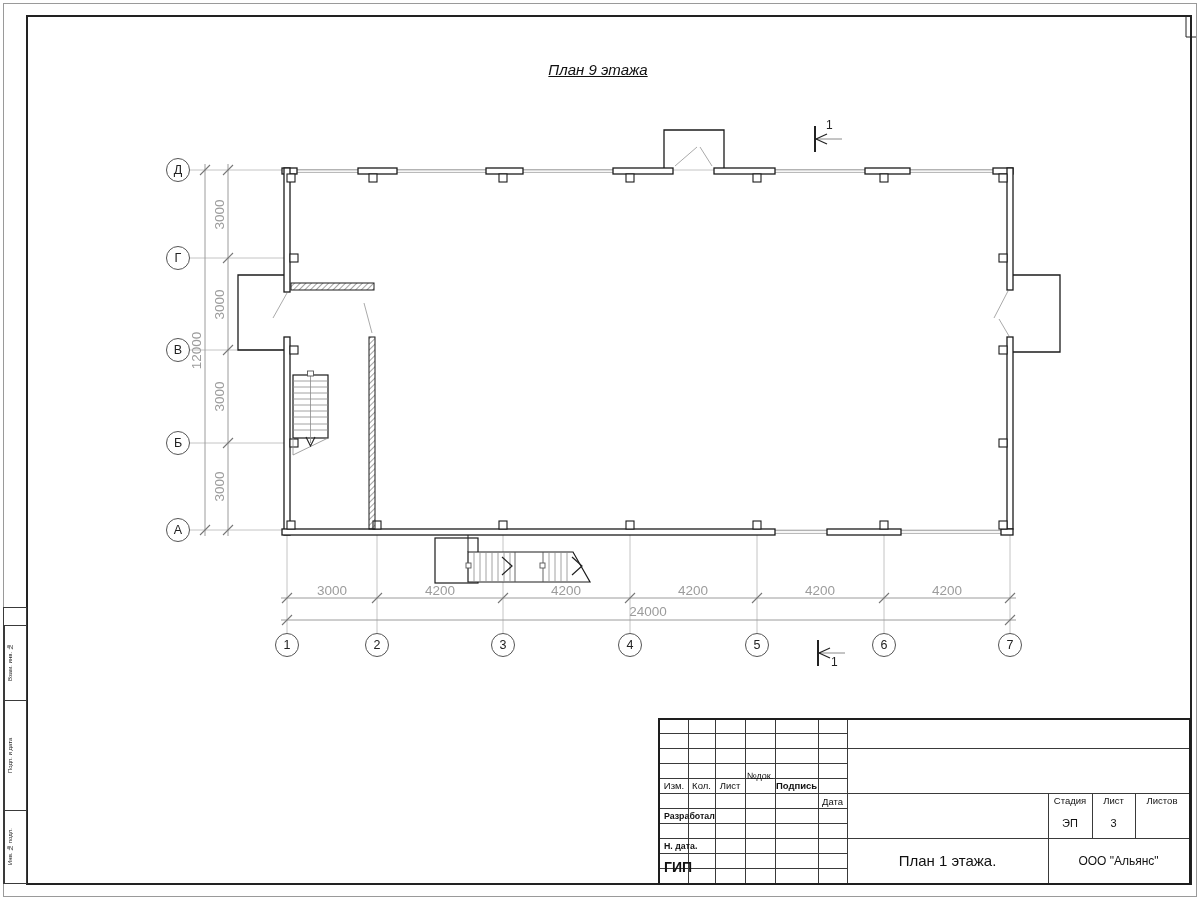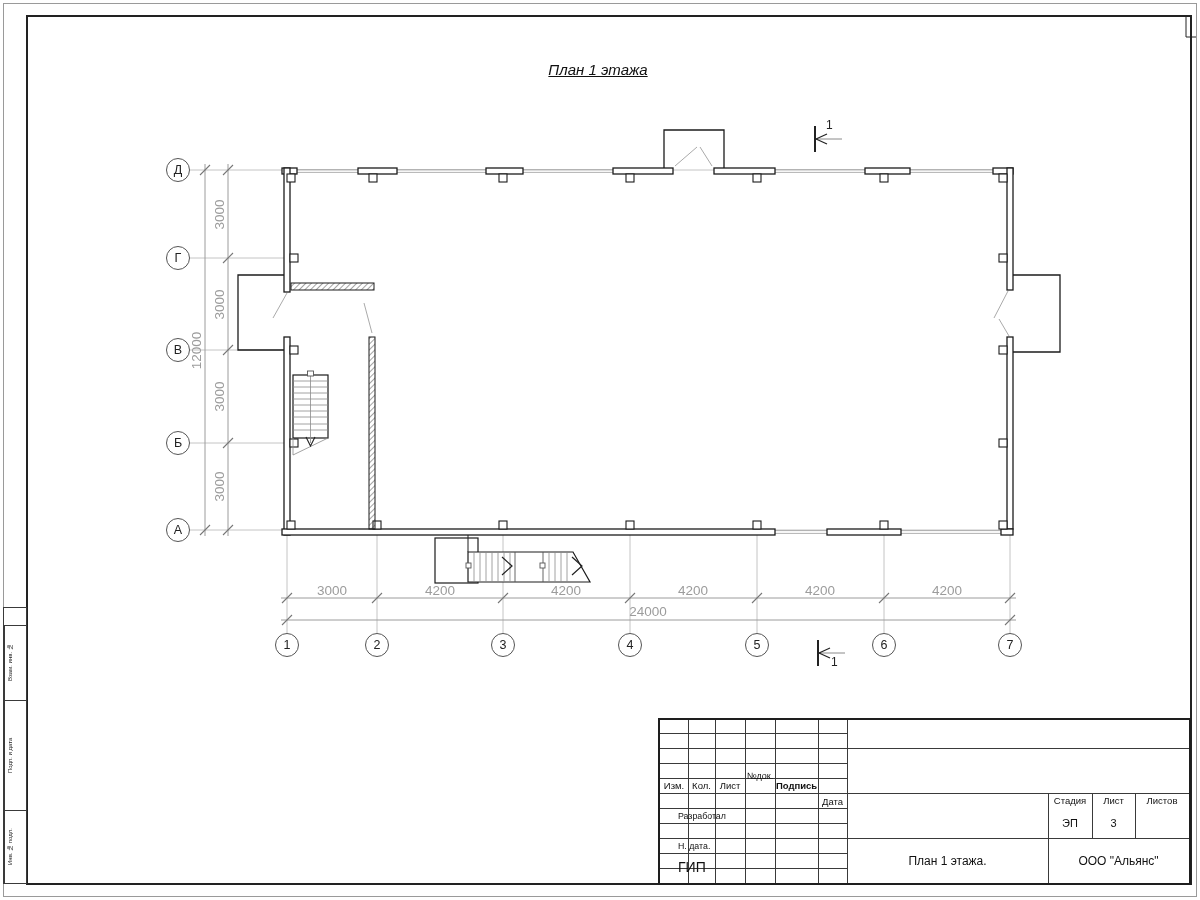--- a/index.html
+++ b/index.html
@@ -16,21 +16,21 @@
   .sec-label{position:absolute;font-size:12px;color:#222;}
   .plan-title{position:absolute;left:498px;top:61px;width:200px;text-align:center;
               font-size:15px;font-style:italic;text-decoration:underline;color:#111;}
   
   .tb{position:absolute;left:658px;top:718px;width:533px;height:167px;box-sizing:border-box;
       border:2px solid #1e1e1e;background:#fff;font-size:10px;}
   .tb .vl{position:absolute;top:0;bottom:0;width:1px;background:#3a3a3a;}
   .tb .hl{position:absolute;height:1px;background:#3a3a3a;}
   .tb .cell{position:absolute;display:flex;align-items:center;justify-content:center;
             color:#111;overflow:hidden;white-space:nowrap;}
-  .tb .cell-l{justify-content:flex-start;padding-left:18px;}
+  .tb .cell-l{justify-content:flex-start;padding-left:4px;font-weight:bold;}
   
   .stamp{position:absolute;box-sizing:border-box;border:1px solid #3a3a3a;background:#fff;}
   .stamp .lab{position:absolute;left:0;top:0;bottom:0;width:10px;border-right:1px solid #3a3a3a;
               display:flex;align-items:center;justify-content:center;
               writing-mode:vertical-rl;transform:rotate(180deg);font-size:6px;color:#222;
               letter-spacing:0px;overflow:hidden;}
 </style>
 </head>
 <body>
 
@@ -226,21 +226,21 @@
       <line x1="816" y1="139" x2="827" y2="144" stroke="#222" stroke-width="1.2"></line>
     </g>
     <g>
       <line x1="818" y1="640" x2="818" y2="666" stroke="#222" stroke-width="2"></line>
       <line x1="819" y1="653" x2="845" y2="653" stroke="#8a8a8a" stroke-width="1"></line>
       <line x1="819" y1="653" x2="830" y2="648" stroke="#222" stroke-width="1.2"></line>
       <line x1="819" y1="653" x2="830" y2="658" stroke="#222" stroke-width="1.2"></line>
     </g>
   </svg>
 
-  <div class="plan-title">План 1 этажа</div>
+  <div class="plan-title">План 9 этажа</div>
 
   <div class="sec-label" style="left:826px;top:118px;">1</div>
   <div class="sec-label" style="left:831px;top:655px;">1</div>
 
   <div class="bubble" style="left:166px;top:158px;">Д</div>
   <div class="bubble" style="left:166px;top:246px;">Г</div>
   <div class="bubble" style="left:166px;top:338px;">В</div>
   <div class="bubble" style="left:166px;top:431px;">Б</div>
   <div class="bubble" style="left:166px;top:518px;">А</div>
 
@@ -315,17 +315,17 @@
     <div class="cell cell-l" style="left:0;top:118px;width:55px;height:15px;font-size:8.8px;">Н. дата.</div>
     <div class="cell cell-l" style="left:0;top:139px;width:55px;height:15px;font-size:14px;">ГИП</div>
 
     <div class="cell" style="left:388px;top:73px;width:44px;height:15px;font-size:9.5px;">Стадия</div>
     <div class="cell" style="left:432px;top:73px;width:43px;height:15px;font-size:9.5px;">Лист</div>
     <div class="cell" style="left:475px;top:73px;width:54px;height:15px;font-size:9.5px;">Листов</div>
     <div class="cell" style="left:388px;top:88px;width:44px;height:30px;font-size:11px;">ЭП</div>
     <div class="cell" style="left:432px;top:88px;width:43px;height:30px;font-size:11px;">3</div>
     <div class="cell" style="left:475px;top:88px;width:54px;height:30px;font-size:11px;"></div>
 
-    <div class="cell" style="left:187px;top:118px;width:201px;height:45px;font-size:12px;">План 1 этажа.</div>
+    <div class="cell" style="left:187px;top:118px;width:201px;height:45px;font-size:15px;">План 1 этажа.</div>
     <div class="cell" style="left:388px;top:118px;width:141px;height:45px;font-size:12px;">ООО "Альянс"</div>
   </div>
 
 </div>
 
 </body></html>

